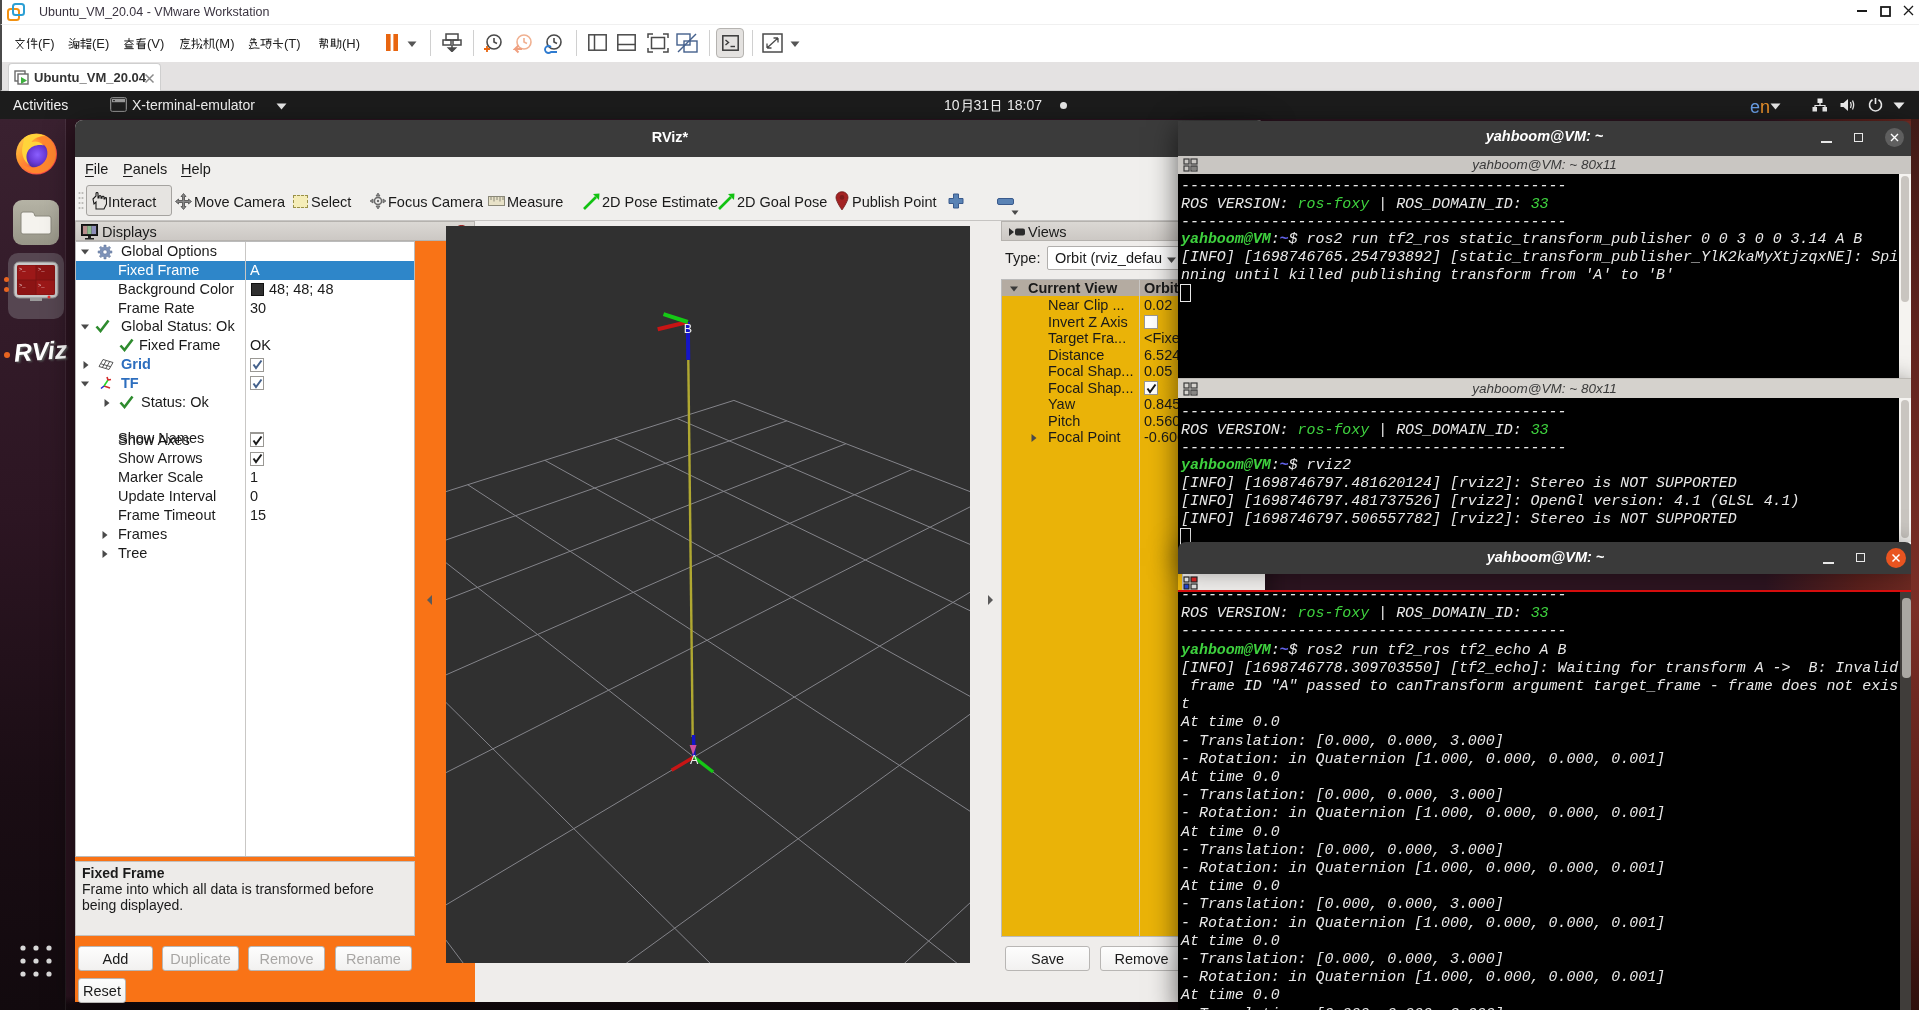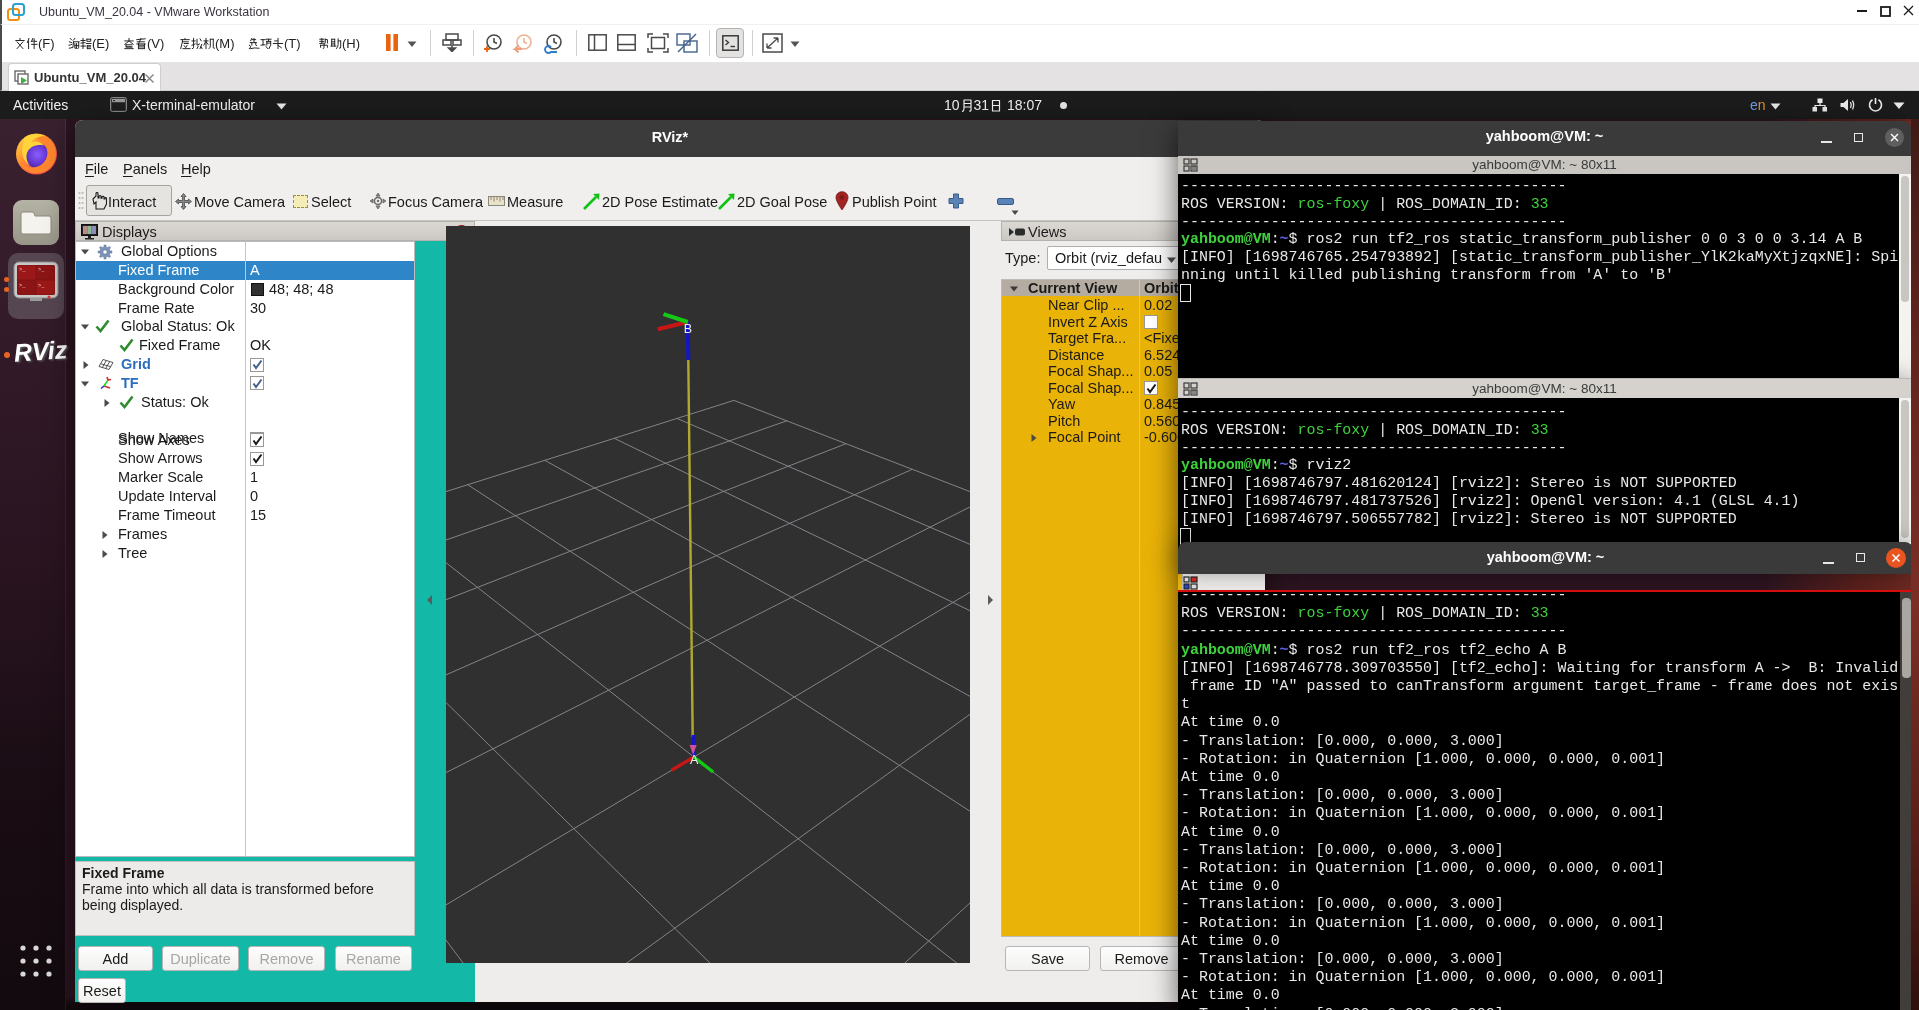--- a/index.html
+++ b/index.html
@@ -32,36 +32,36 @@
 
 #rviz { left:75px; top:120px; width:1190px; height:882px; background:#efedeb; border-radius:8px 8px 0 0; box-shadow:0 8px 30px rgba(0,0,0,.55); }
 #rvtitle { left:0; top:0; width:1190px; height:37px; background:#3b3b3b; border-radius:8px 8px 0 0; }
 #rvtitle .t { position:absolute; left:0; width:100%; text-align:center; top:9px; color:#fff; font-weight:bold; font-size:14.5px;}
 #rvmenu { left:0; top:37px; width:1190px; height:26px; background:#f0efed; }
 #rvmenu span { position:absolute; top:4px; font-size:14.5px; color:#1a1a1a; }
 #rvmenu u { text-decoration:underline; text-underline-offset:2px;}
 #rvtool { left:0; top:63px; width:1190px; height:38px; background:#f0efed; border-bottom:1px solid #c6c4c2;}
 .tbtxt { position:absolute; top:11px; font-size:14.5px; color:#1a1a1a; }
 
-#dpanel { left:0; top:101px; width:400px; height:781px; background:#14b8a6; }
+#dpanel { left:0; top:101px; width:400px; height:781px; background:#f97316; }
 .phead { position:absolute; left:0; width:100%; height:20px; background:linear-gradient(180deg,#dbd8d4,#ccc8c4); border:1px solid #b5b2ae; }
 .phead .pt { position:absolute; left:26px; top:2px; font-size:14.5px; color:#1a1a1a; }
 #dtree { position:absolute; left:0; top:20px; width:340px; height:616px; background:#fff; border:1px solid #bbb; }
 .trow { position:absolute; left:0; width:338px; height:19px; font-size:14.5px; color:#1a1a1a; }
 .trow .lbl { position:absolute; top:1px; }
 .trow .val { position:absolute; left:174px; top:1px; }
 #dhelp { position:absolute; left:0; top:640px; width:340px; height:75px; background:#edebe9; border:1px solid #c2c0be; font-size:14px; color:#1a1a1a; padding:3px 6px;}
 .qbtn { position:absolute; height:25px; background:linear-gradient(180deg,#fdfdfd,#f2f1f0); border:1px solid #b8b6b4; border-radius:3px; font-size:14.5px; color:#1a1a1a; text-align:center; }
 .qbtn.dis { color:#a8a6a4; }
 
 #view3d { left:371px; top:106px; width:524px; height:737px; background:#303030; overflow:hidden; }
 
 #vpanel { left:926px; top:101px; width:182px; height:781px; background:#efedeb; }
 
-.term { position:absolute; box-shadow:0 6px 26px rgba(0,0,0,.6); }
+.term { position:absolute; box-shadow:0 6px 26px rgba(0,0,0,.6);font-style:italic; }
 .ttitle { position:absolute; left:0; top:0; width:100%; height:35px; background:#3a3a3a; border-radius:8px 8px 0 0; }
 .ttitle .t { position:absolute; width:100%; text-align:center; top:7px; color:#fff; font-weight:bold; font-size:14.5px; }
 .tbar { position:absolute; left:0; width:100%; background:#d5d2cd; color:#3a3a3a; font-size:13.5px; text-align:center; }
 .tcontent { position:absolute; left:0; width:100%; background:#000; overflow:hidden; }
 .tcontent pre { font-family:"Liberation Mono", monospace; font-size:14.95px; line-height:17.75px; color:#e8e8e8; position:absolute; left:3px; top:4px; }
 .g { color:#3ed13e; font-weight:bold; }
 .gg { color:#3ed13e; }
 .bl { color:#6161e8; font-weight:bold; }
 .cur { outline:1px solid #e8e8e8; }
 .vrow { position:absolute; left:0; width:262px; height:16.5px; font-size:14.5px; color:#1a1a1a; }
@@ -215,21 +215,21 @@
   <span class="xterm">X-terminal-emulator</span>
   <svg style="position:absolute;left:276px;top:12px" width="11" height="7" viewBox="0 0 11 7">
       <path d="M0.5 0.5 H10.5 L5.5 6.5 Z" fill="#e8e8e8"></path>
     </svg>
   <span class="date">10<svg width="14" height="15" viewBox="0 0 14 14" style="vertical-align:-2.5px;">
         <path d="M4 1.5 H11 M4 1.5 L4 10 Q4 12 2.5 13 M11 1.5 V11.5 Q11 13 9.5 12.5 M4.5 5 H10.5 M4.5 8.5 H10.5" stroke="#f2f2f2" stroke-width="1.2" fill="none" stroke-linecap="round"></path>
       </svg>31<svg width="14" height="15" viewBox="0 0 14 14" style="vertical-align:-2.5px;">
         <path d="M3.5 2 H10.5 M3.5 2 V12.5 M10.5 2 V12.5 M3.5 7 H10.5 M3.5 12.5 H10.5" stroke="#f2f2f2" stroke-width="1.2" fill="none" stroke-linecap="round"></path>
       </svg>&nbsp;18:07</span>
   <span style="position:absolute;left:1060px;top:11px;width:7px;height:7px;border-radius:50%;background:#e8e8e8;"></span>
-  <span style="position:absolute;left:1750px;top:6px;font-size:14px;"><span style="color:#6aa0e8;">e</span><span style="color:#e8902a;">n</span></span>
+  <span style="position:absolute;left:1750px;top:6px;font-size:18px;"><span style="color:#6aa0e8;">e</span><span style="color:#e8902a;">n</span></span>
   <svg style="position:absolute;left:1770px;top:12px" width="11" height="7" viewBox="0 0 11 7">
       <path d="M0.5 0.5 H10.5 L5.5 6.5 Z" fill="#e8e8e8"></path>
     </svg>
   <svg style="position:absolute;left:1812px;top:7px" width="16" height="14" viewBox="0 0 16 14">
       <g fill="#ededed">
         <rect x="5.5" y="0.5" width="5" height="4.5"></rect>
         <rect x="0.5" y="9" width="4.5" height="4.5"></rect>
         <rect x="10.5" y="9" width="4.5" height="4.5"></rect>
       </g>
       <path d="M8 5 V7.5 M3 9 V7.5 H13 V9" stroke="#ededed" stroke-width="1.2" fill="none"></path>

